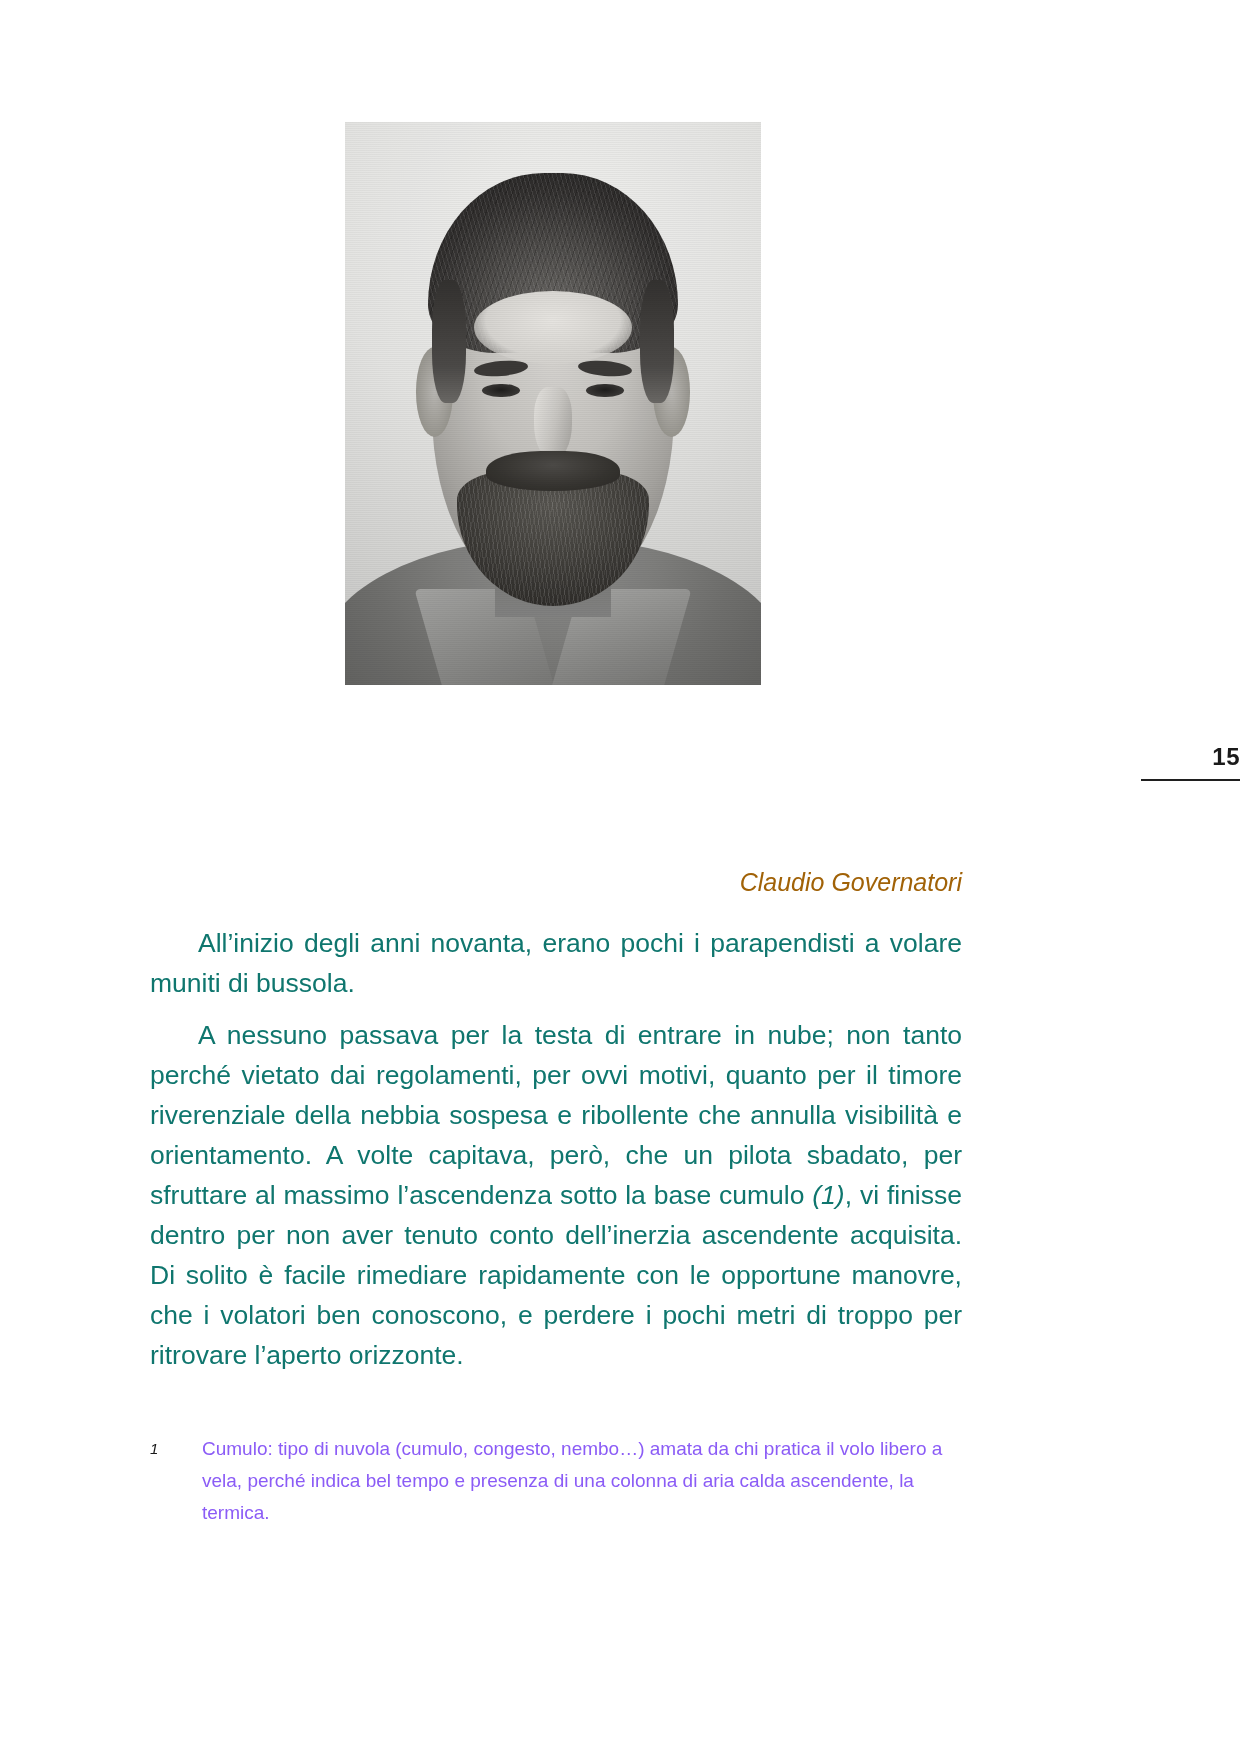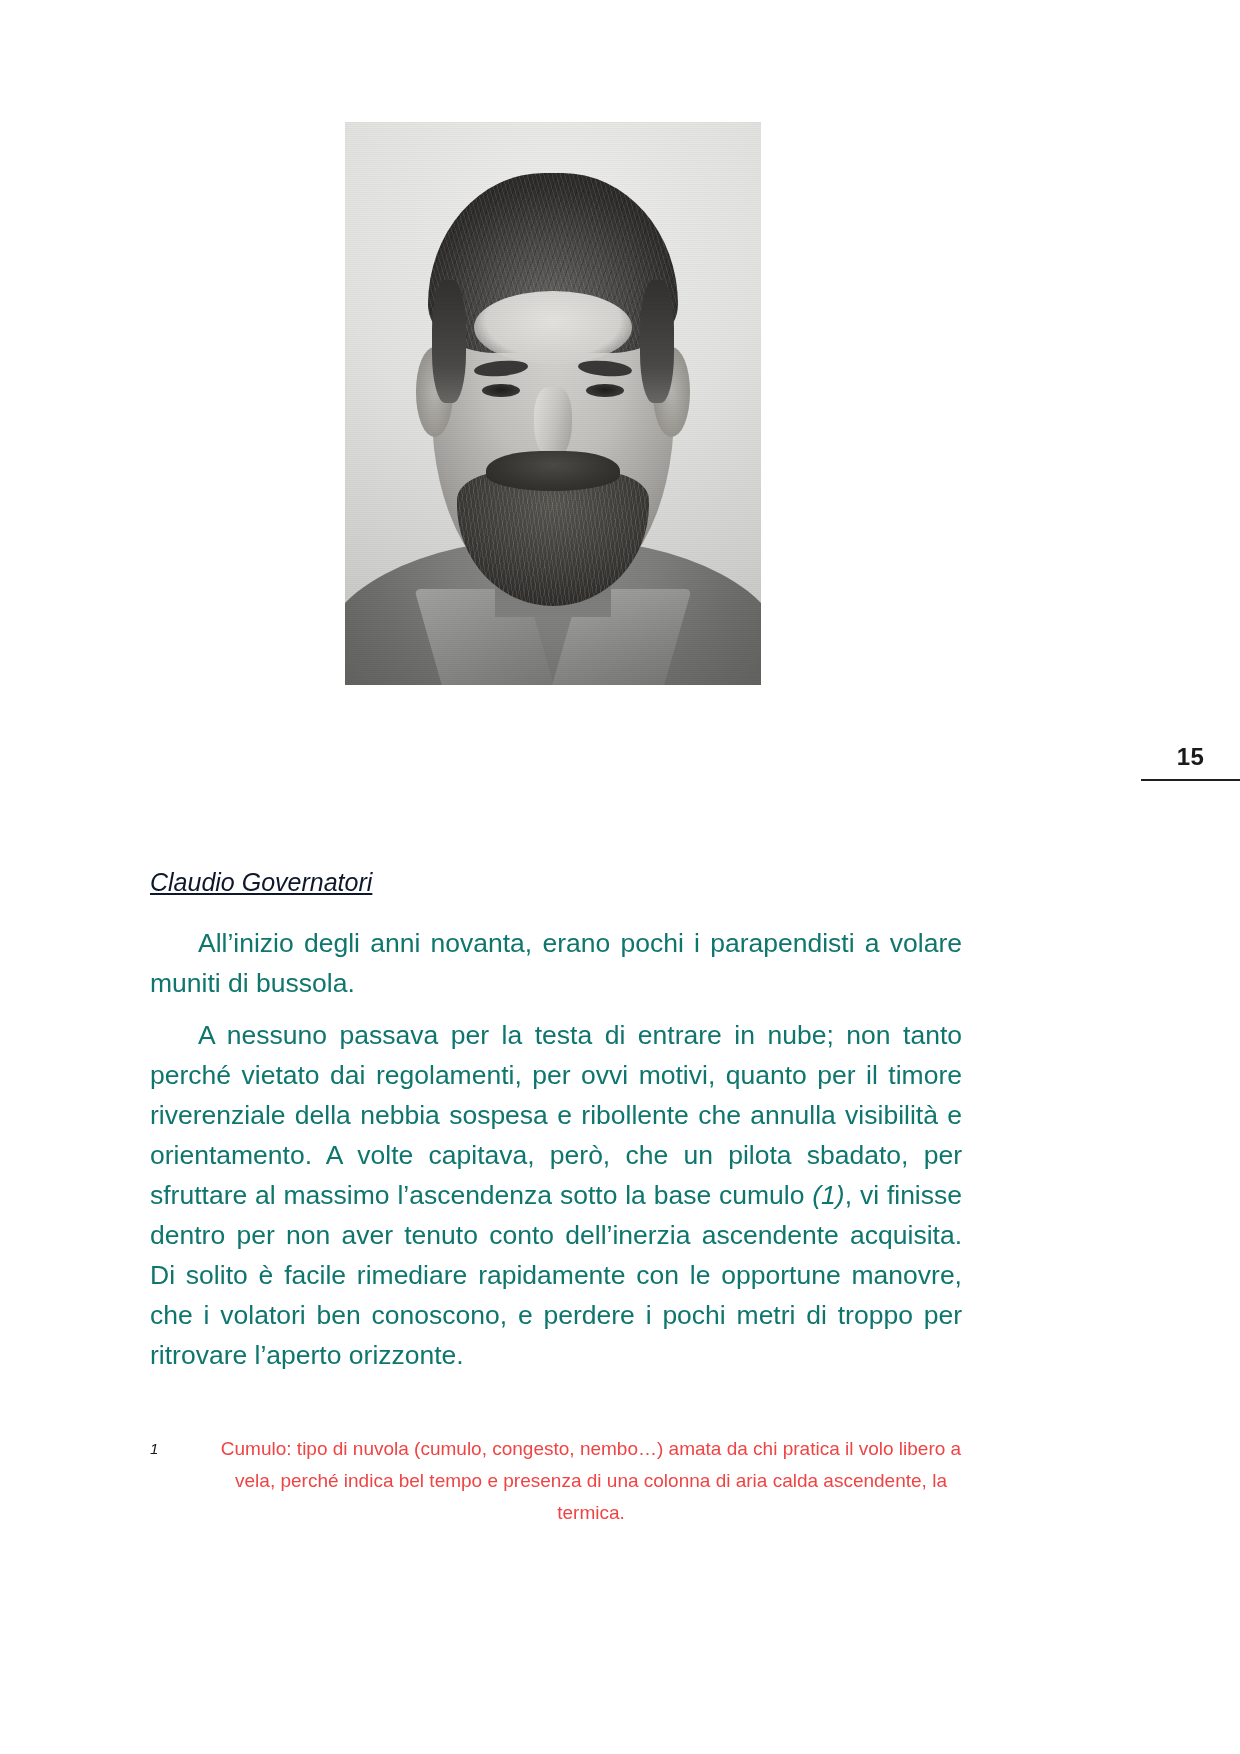--- a/index.html
+++ b/index.html
@@ -195,21 +195,21 @@
       repeating-linear-gradient(0deg, rgba(0,0,0,0.035) 0 1px, rgba(255,255,255,0.02) 1px 2px);
     mix-blend-mode: multiply;
   }
 
   
   .folio {
     position: absolute;
     right: 0px;
     top: 745px;
     width: 140px;
-    text-align: center;
+    text-align: right;
   }
   .folio-num {
     font-size: 24px;
     font-weight: bold;
     color: #1a1a1a;
     letter-spacing: 0.5px;
     line-height: 1;
     padding-left: 41px;
   }
   .folio-rule {
@@ -230,27 +230,26 @@
   .chapter-title {
     text-align: center;
     font-size: 34px;
     font-weight: bold;
     letter-spacing: 0.2px;
     color: #1a1a1a;
     margin: 0;
     line-height: 1.1;
   }
   .chapter-author {
-    text-align: left;
+    text-align: right;
     font-size: 25px;
     font-style: italic;
-    color: #0f172a;
+    color: #a16207;
     margin: 7px 0 0 0;
     line-height: 1.1;
-    text-decoration: underline;
   }
   .body-text {
     margin-top: 26px;
   }
   .body-text p {
     margin: 0;
     text-align: justify;
     text-indent: 48px;
     font-size: 26.5px;
     line-height: 40px;
@@ -274,22 +273,22 @@
     flex: 0 0 52px;
     font-size: 15px;
     font-style: italic;
     line-height: 32px;
     color: #1a1a1a;
   }
   .footnote-text {
     flex: 1 1 auto;
     font-size: 19px;
     line-height: 32px;
-    text-align: center;
-    color: #ef4444;
+    text-align: left;
+    color: #8b5cf6;
   }
 </style>
 </head>
 <body>
 
 <div class="page">
 
   <div class="photo-wrap">
     <div class="photo">
       <div class="shirt"></div>

